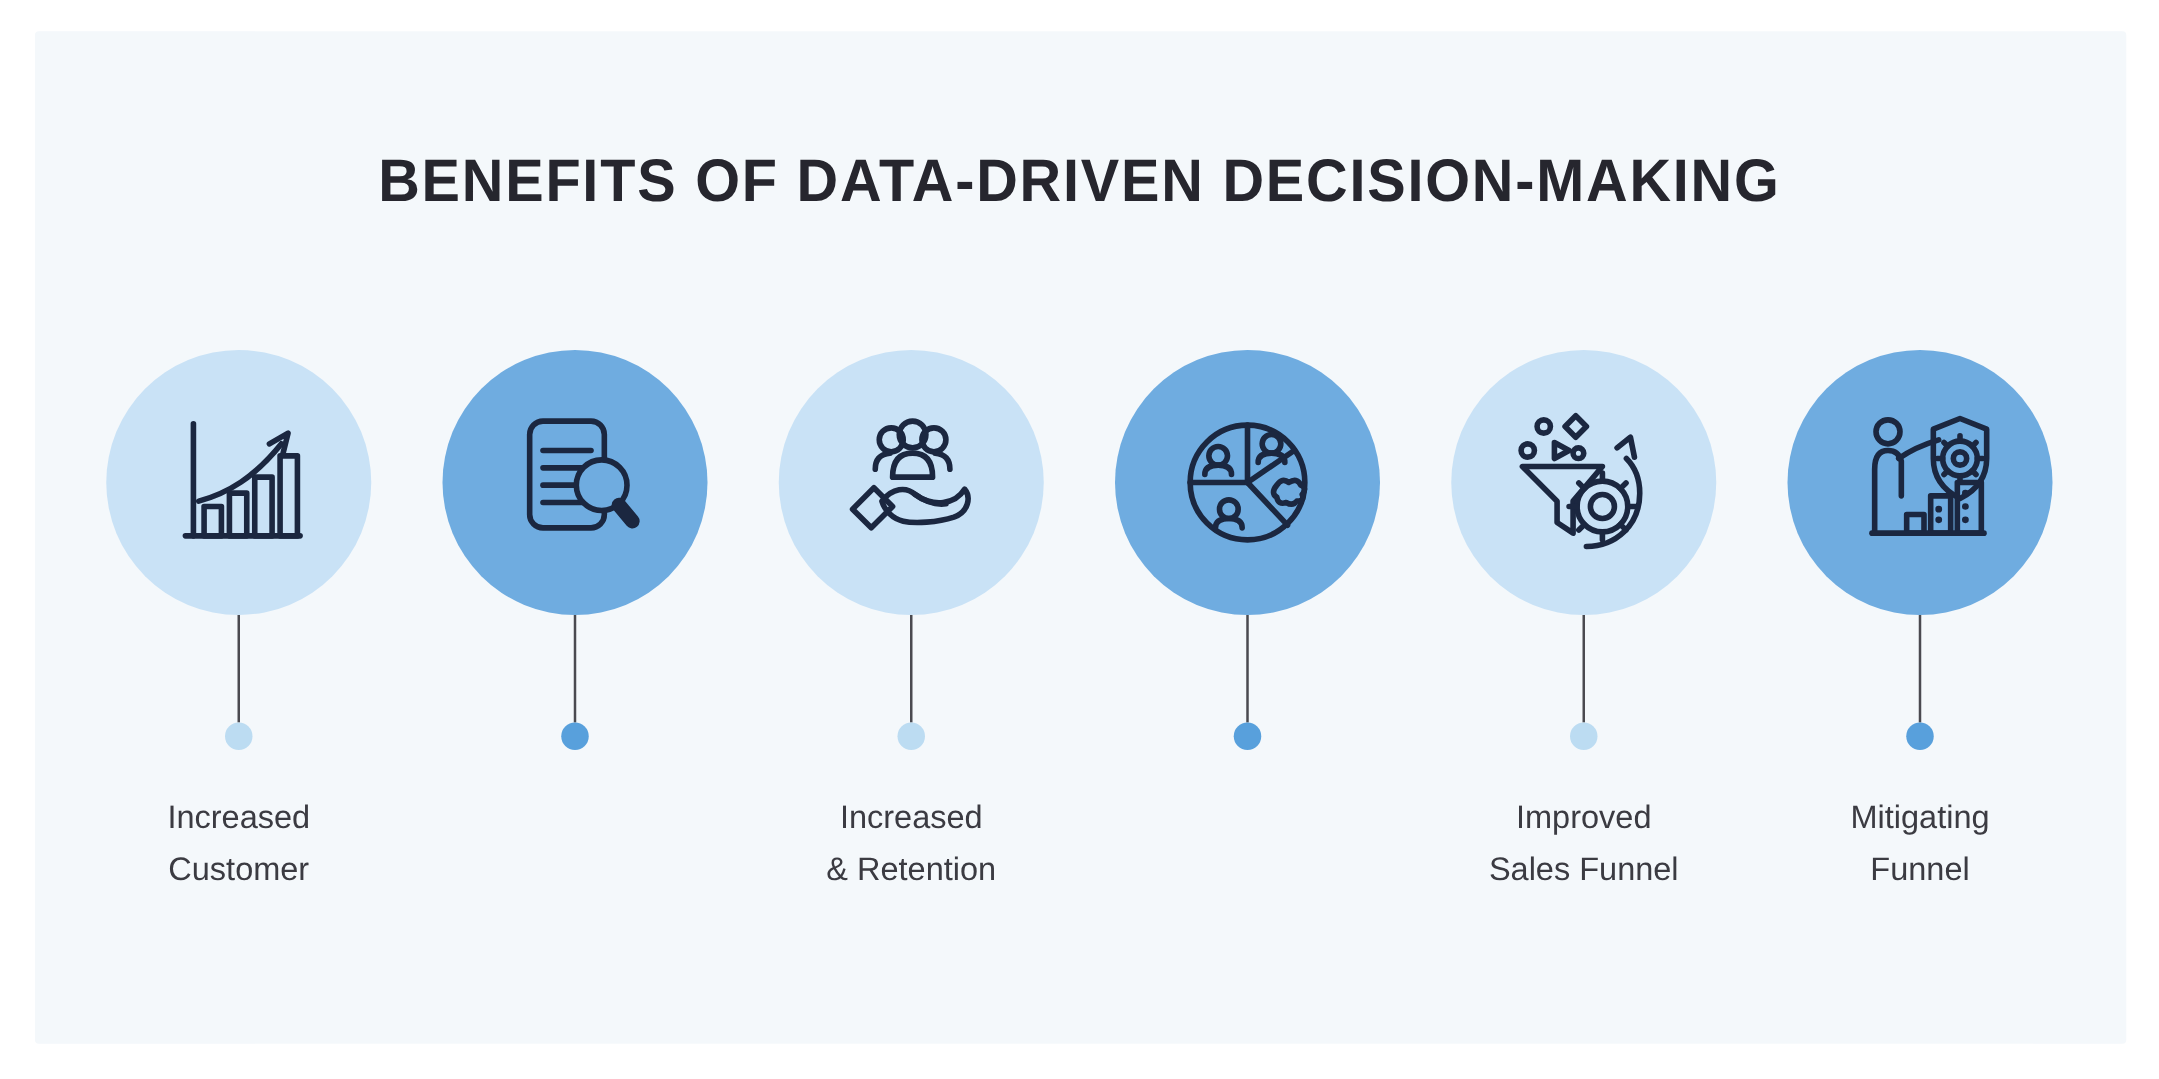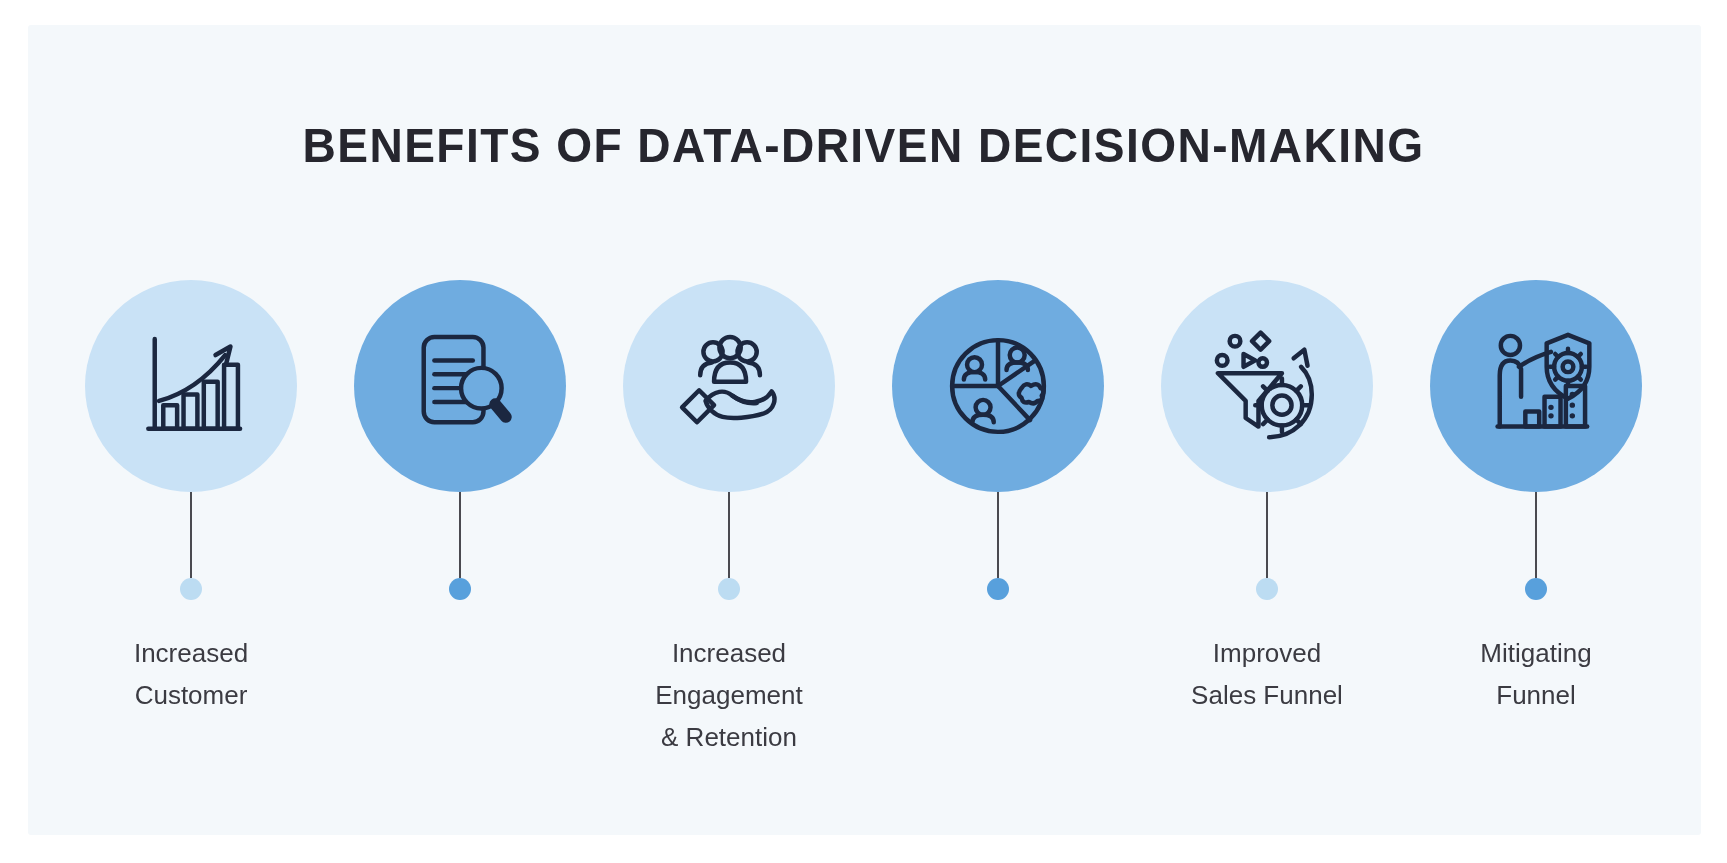--- a/index.html
+++ b/index.html
@@ -113,21 +113,20 @@
      <path d="M63 69 C70 74 78 77 86 76"></path>
      <path d="M16 80 L32 64 L46 78 L30 94 Z"></path>
    </g>
             </svg>
           </span>
         </div>
         <div class="stem"></div>
         <div class="dot light"></div>
         <div class="labels">
           <div class="lbl">Increased</div>
-          <div class="lbl">Engagement</div>
           <div class="lbl">&amp; Retention</div>
         </div>
       </div>
       <div class="col">
         <div class="circle dark">
           <span class="icon">
             <svg viewBox="0 0 120 120">
    <g fill="none" stroke="currentColor" stroke-width="4.2" stroke-linecap="round" stroke-linejoin="round">
      <circle cx="60" cy="60" r="43"></circle>
      <path d="M60 17 V60"></path>

